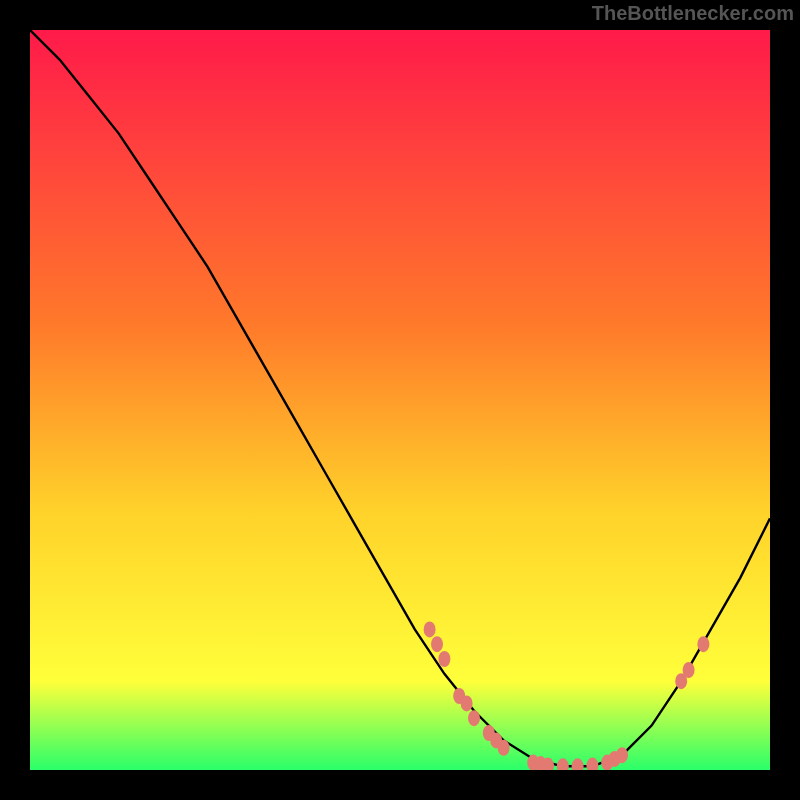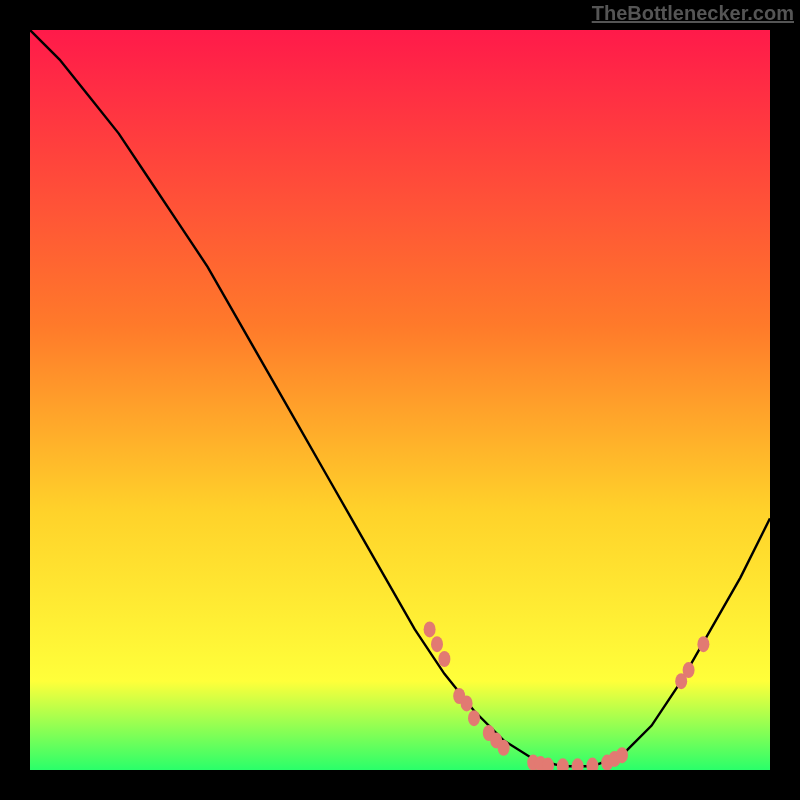--- a/index.html
+++ b/index.html
@@ -16,21 +16,20 @@
     height: 800px;
   }
   .watermark {
     position: absolute;
     top: 2px;
     right: 6px;
     color: #555;
     font-size: 20px;
     font-weight: bold;
     z-index: 10;
-    text-decoration: underline;
   }
   .plot-area {
     position: absolute;
     left: 30px;
     top: 30px;
     width: 740px;
     height: 740px;
   }
   svg {
     display: block;

